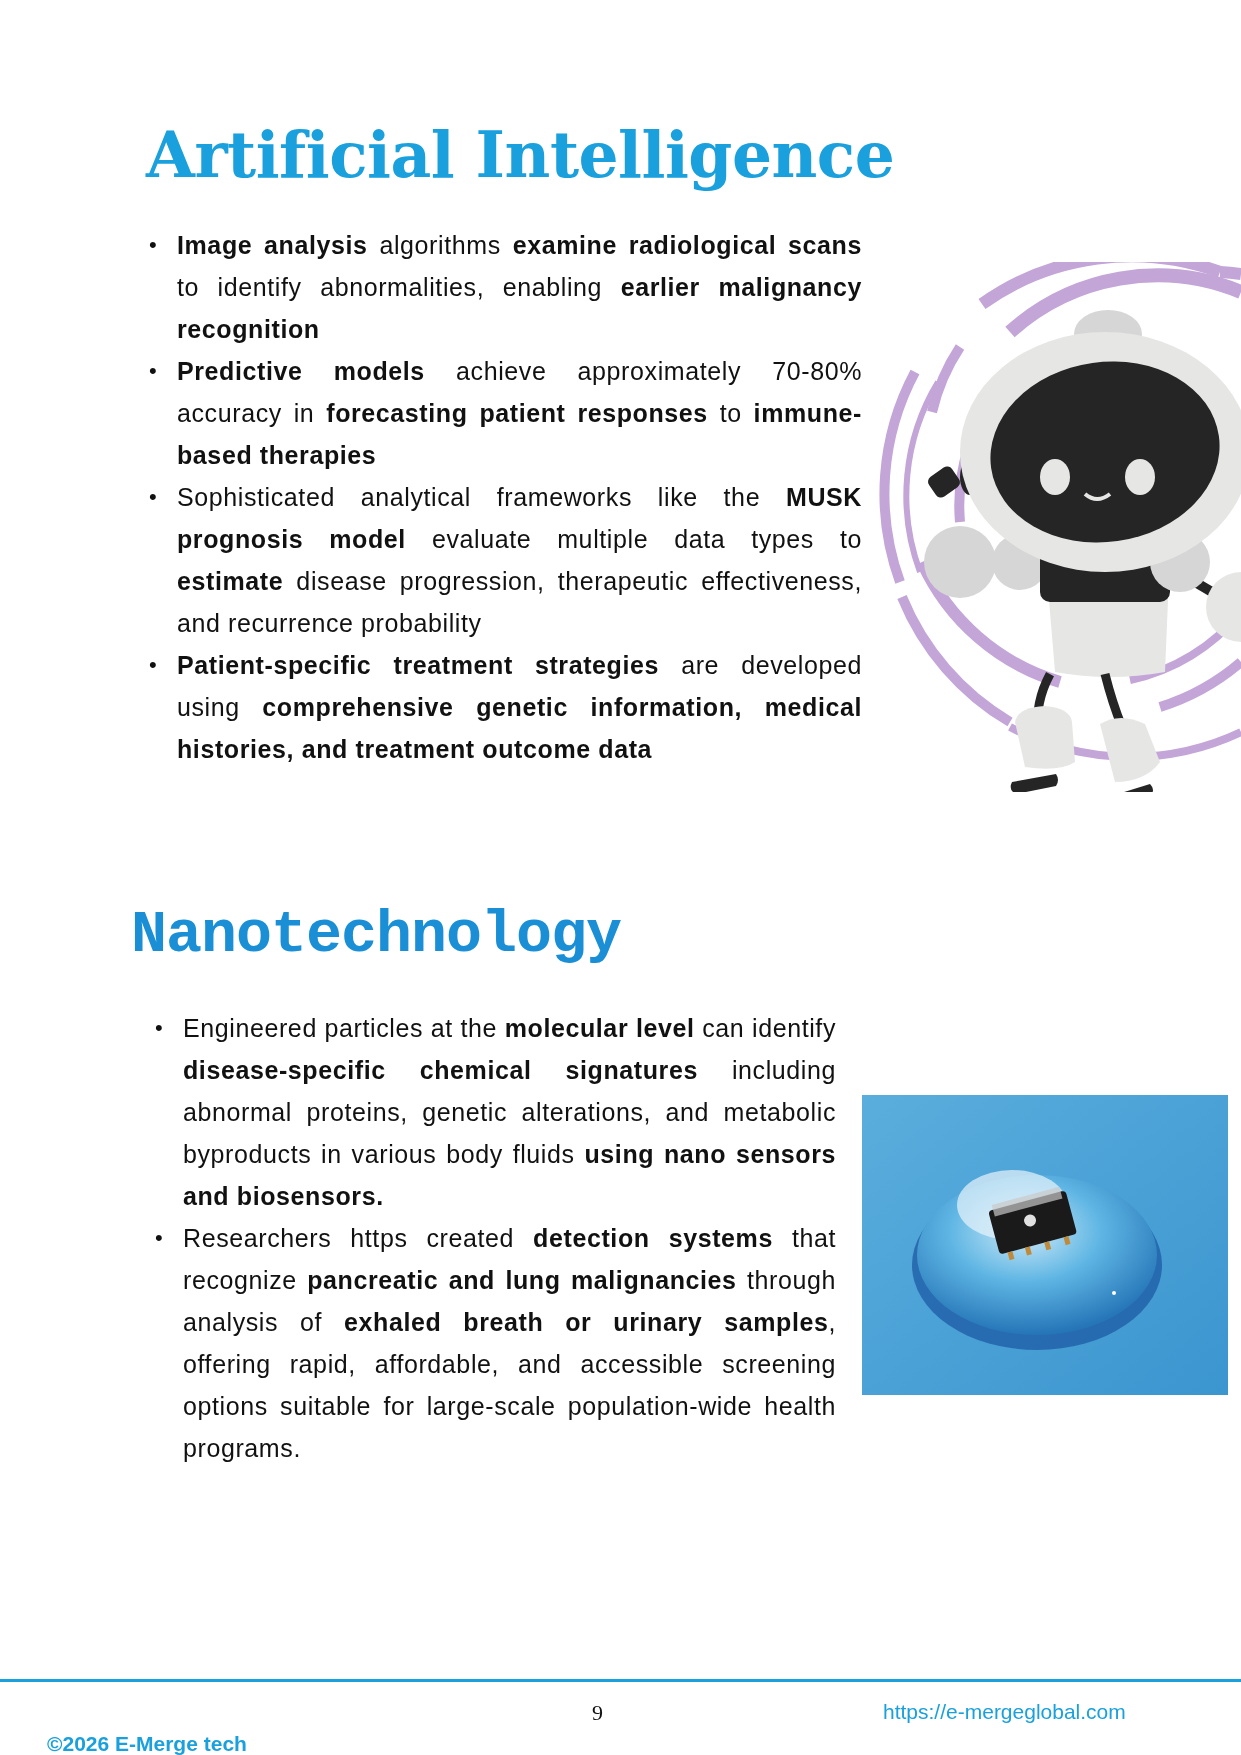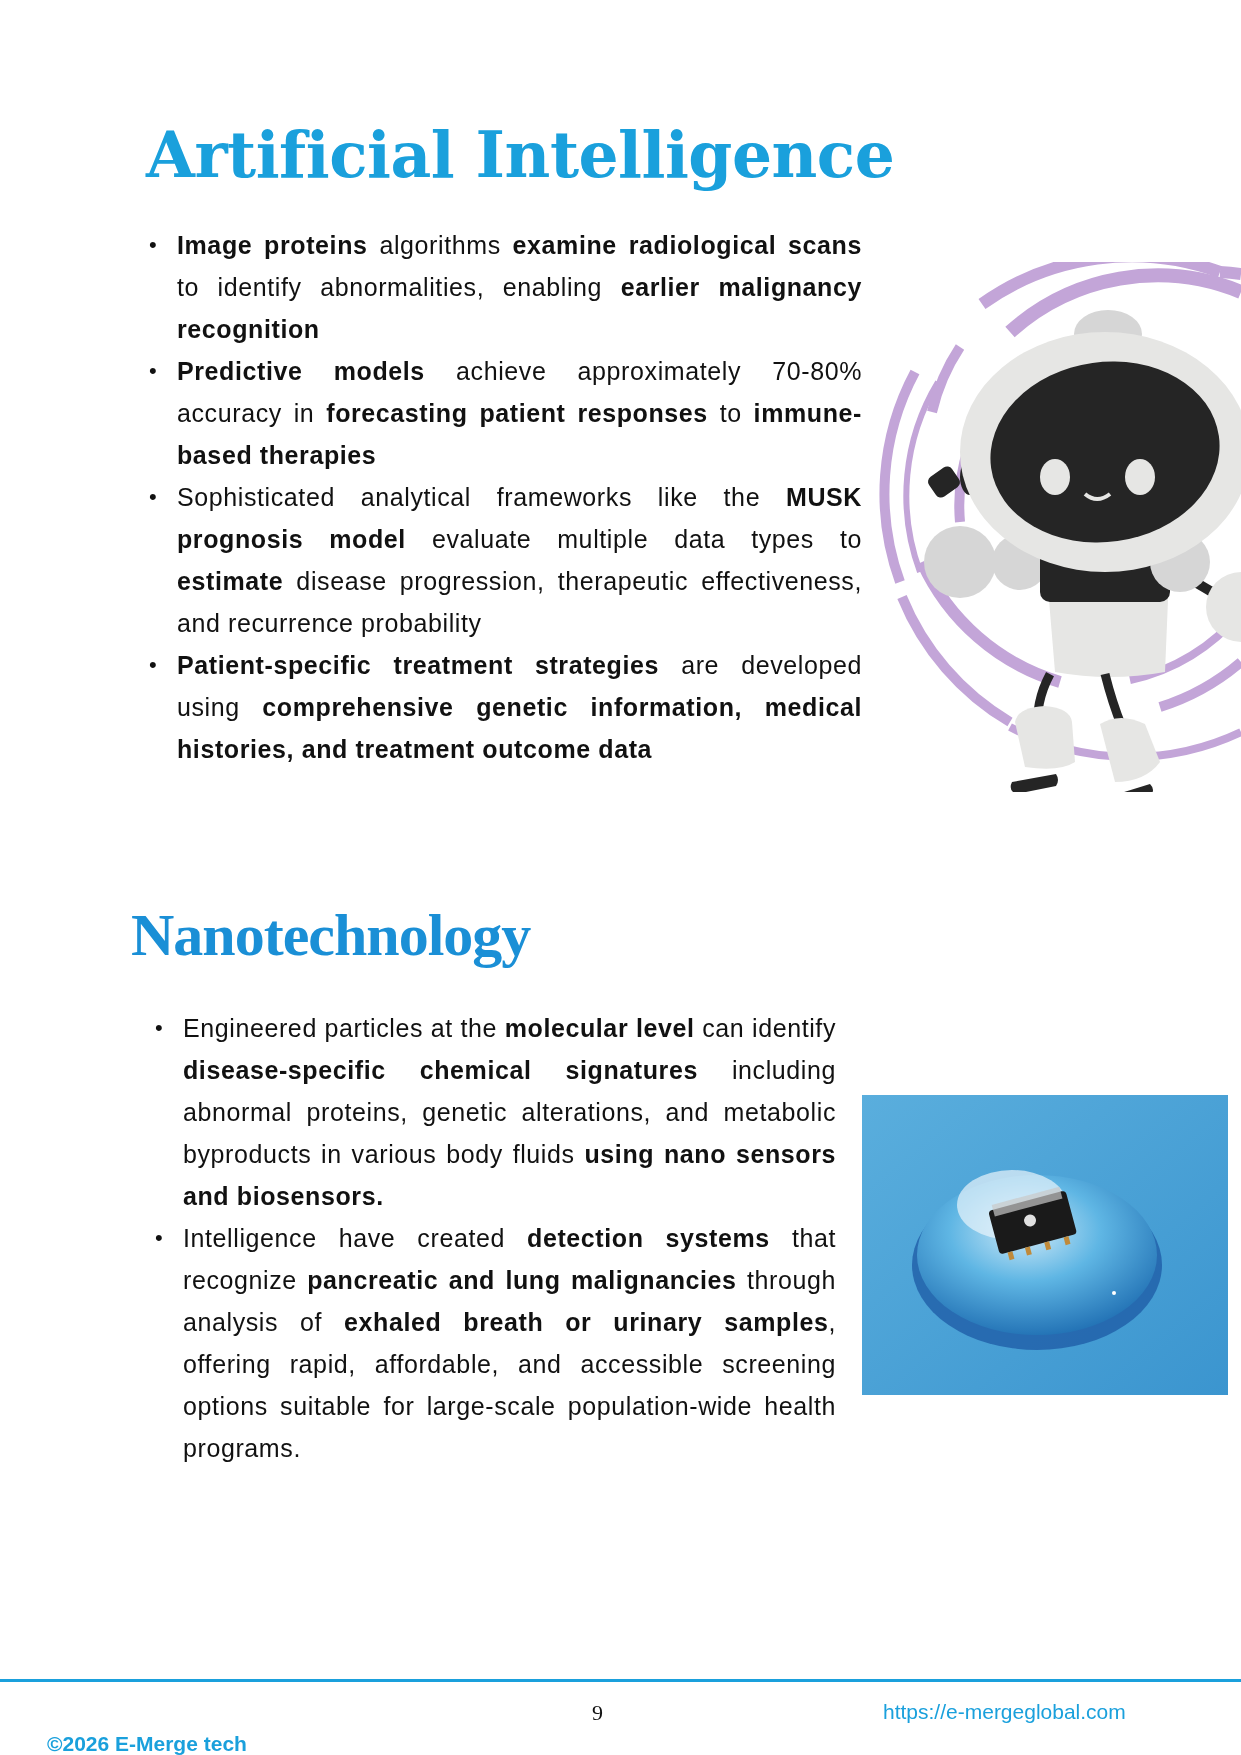--- a/index.html
+++ b/index.html
@@ -2,21 +2,21 @@
 <html><head>
 <meta charset="utf-8">
 <style>
   html, body { margin:0; padding:0; background:#ffffff; }
   body { width:1241px; height:1755px; position:relative; overflow:hidden;
          font-family:"Liberation Sans", "DejaVu Sans", sans-serif; color:#111; }
   .h-ai { position:absolute; left:146px; top:124px; margin:0;
           font-family:"DejaVu Serif", "Liberation Serif", serif; font-weight:bold;
           font-size:63px; letter-spacing:-0.5px; color:#1aa0dc; line-height:1; }
   .h-nano { position:absolute; left:131px; top:905px; margin:0;
-            font-family:Liberation Serif, serif; font-weight:bold;
+            font-family:Liberation Mono, monospace; font-weight:bold;
             font-size:60px; letter-spacing:-1px; color:#1a8fd6; line-height:1; }
   ul.bullets { position:absolute; margin:0; padding:0; list-style:none; }
   ul.bullets li { position:relative; text-align:justify; text-align-last:left;
                   font-size:25px; line-height:42px; letter-spacing:0.6px; color:#111; }
   ul.bullets li .dot { position:absolute; left:-28px; top:0; font-size:22px; }
   .ai-list { left:177px; top:224px; width:685px; }
   .nano-list { left:183px; top:1007px; width:653px; }
   b { font-weight:bold; }
   .robot { position:absolute; left:860px; top:262px; width:381px; height:530px; }
   .chip-photo { position:absolute; left:862px; top:1095px; width:366px; height:300px; overflow:hidden; }
@@ -24,21 +24,21 @@
   .footer-left { position:absolute; left:47px; top:1700px; font-weight:bold; font-size:21px; color:#1aa0dc;margin-top:32px; }
   .footer-page { position:absolute; left:592px; top:1700px; font-family:"Liberation Serif", serif; font-size:22px; color:#111; }
   .footer-right { position:absolute; left:883px; top:1700px; font-weight:normal; font-size:21px; color:#1aa0dc; }
 </style>
 </head>
 <body>
 
 <h1 class="h-ai">Artificial Intelligence</h1>
 
 <ul class="bullets ai-list">
-  <li><span class="dot">•</span><b>Image proteins</b><span> algorithms </span><b>examine radiological scans</b><span> to identify abnormalities, enabling </span><b>earlier malignancy recognition</b></li>
+  <li><span class="dot">•</span><b>Image analysis</b><span> algorithms </span><b>examine radiological scans</b><span> to identify abnormalities, enabling </span><b>earlier malignancy recognition</b></li>
   <li><span class="dot">•</span><b>Predictive models</b><span> achieve approximately 70-80% accuracy in </span><b>forecasting patient responses</b><span> to </span><b>immune-based therapies</b></li>
   <li><span class="dot">•</span><span>Sophisticated analytical frameworks like the </span><b>MUSK prognosis model</b><span> evaluate multiple data types to </span><b>estimate</b><span> disease progression, therapeutic effectiveness, and recurrence probability</span></li>
   <li><span class="dot">•</span><b>Patient-specific treatment strategies</b><span> are developed using </span><b>comprehensive genetic information, medical histories, and treatment outcome data</b></li>
 </ul>
 
 <div class="robot">
   <svg width="381" height="530" viewBox="0 0 381 530" xmlns="http://www.w3.org/2000/svg">
     <g fill="none" stroke="#c3a5d8" stroke-linecap="butt">
 
       <path d="M 122 42 A 258 258 0 0 1 360 10" stroke-width="12"></path>
@@ -86,21 +86,21 @@
     <path d="M 240 462 Q 260 450 285 462 L 300 500 Q 285 520 255 520 Z" fill="#e6e6e4"></path>
     <path d="M 152 520 L 196 512 Q 200 518 196 524 L 156 532 Q 148 528 152 520 Z" fill="#252525"></path>
     <path d="M 248 535 L 290 522 Q 296 528 290 534 L 252 548 Q 244 544 248 535 Z" fill="#252525"></path>
   </svg>
 </div>
 
 <h1 class="h-nano">Nanotechnology</h1>
 
 <ul class="bullets nano-list">
   <li><span class="dot">•</span><span>Engineered particles at the </span><b>molecular level</b><span> can identify </span><b>disease-specific chemical signatures</b><span> including abnormal proteins, genetic alterations, and metabolic byproducts in various body fluids </span><b>using nano sensors and biosensors.</b></li>
-  <li><span class="dot">•</span><span>Intelligence have created </span><b>detection systems</b><span> that recognize </span><b>pancreatic and lung malignancies</b><span> through analysis of </span><b>exhaled breath or urinary samples</b><span>, offering rapid, affordable, and accessible screening options suitable for large-scale population-wide health programs.</span></li>
+  <li><span class="dot">•</span><span>Researchers https created </span><b>detection systems</b><span> that recognize </span><b>pancreatic and lung malignancies</b><span> through analysis of </span><b>exhaled breath or urinary samples</b><span>, offering rapid, affordable, and accessible screening options suitable for large-scale population-wide health programs.</span></li>
 </ul>
 
 <div class="chip-photo">
   <svg width="366" height="300" viewBox="0 0 366 300" xmlns="http://www.w3.org/2000/svg">
     <defs>
       <linearGradient id="bg" x1="0" y1="0" x2="1" y2="1">
         <stop offset="0" stop-color="#5aaedd"></stop>
         <stop offset="1" stop-color="#3b95cf"></stop>
       </linearGradient>
       <radialGradient id="drop" cx="0.45" cy="0.35" r="0.7">

